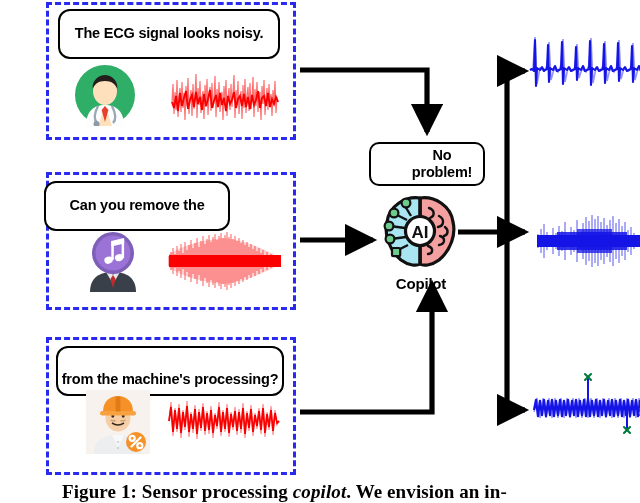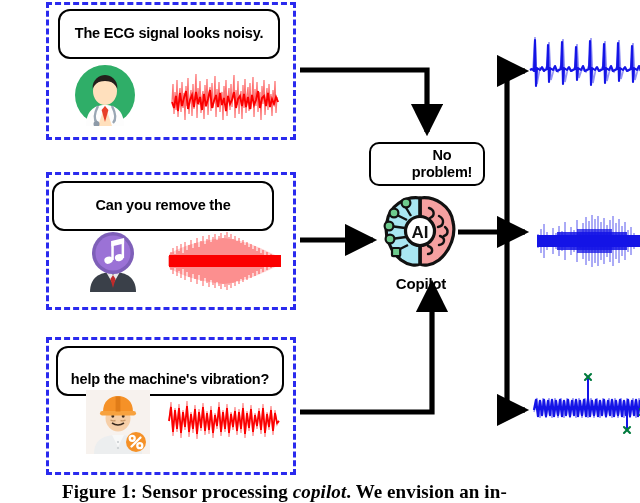--- a/index.html
+++ b/index.html
@@ -30,21 +30,21 @@
     border-radius:12px;
     box-sizing:border-box;
     display:flex;align-items:center;justify-content:center;
     text-align:center;
     font-weight:bold;
     color:#000000;
     line-height:1.18;
     letter-spacing:-0.2px;
   }
   #bubble-ecg{left:34px;top:9px;width:222px;height:50px;font-size:14.5px;}
-  #bubble-audio{left:28px;top:181px;width:222px;height:50px;font-size:14.5px;}
+  #bubble-audio{left:20px;top:181px;width:186px;height:50px;font-size:14.5px;}
   #bubble-vib{left:32px;top:346px;width:228px;height:50px;font-size:14.5px;}
   #bubble-reply{left:345px;top:142px;width:116px;height:44px;font-size:14.5px;border-radius:10px;padding-left:30px;}
 
   
   .avatar{position:absolute;}
   #avatar-doctor{left:50px;top:64px;width:62px;height:62px;}
   #avatar-musician{left:60px;top:228px;width:58px;height:64px;}
   #avatar-engineer{left:62px;top:390px;width:64px;height:64px;}
 
   
@@ -226,21 +226,21 @@
     </g>
     <path d="M3,26 C20,16 38,12 58,10 C78,12 96,20 115,30 L115,36 C96,46 78,54 58,56 C38,54 20,50 3,40 Z" fill="#fb0000" opacity="0.18"></path>
     <rect x="3" y="27" width="112" height="12" fill="#fb0000"></rect>
   </svg>
 
   <div class="panel" id="panel-vib"></div>
 
   <div class="bubble" id="bubble-vib">
     <span>
       <br>
-      <span>help the machine's vibration?</span>
+      <span>from the machine's processing?</span>
     </span>
   </div>
 
   <svg class="avatar" id="avatar-engineer" viewBox="0 0 64 64">
     <rect x="0" y="0" width="64" height="64" fill="#f7f2ee"></rect>
 
     <path d="M8,64 C8,50 17,45 32,45 C47,45 56,50 56,64 Z" fill="#eceeef"></path>
     <path d="M26,45 L32,57 L38,45 Z" fill="#f7f8f8"></path>
     <circle cx="32" cy="52" r="1.1" fill="#c9cdd0"></circle>
     <circle cx="32" cy="58" r="1.1" fill="#c9cdd0"></circle>

